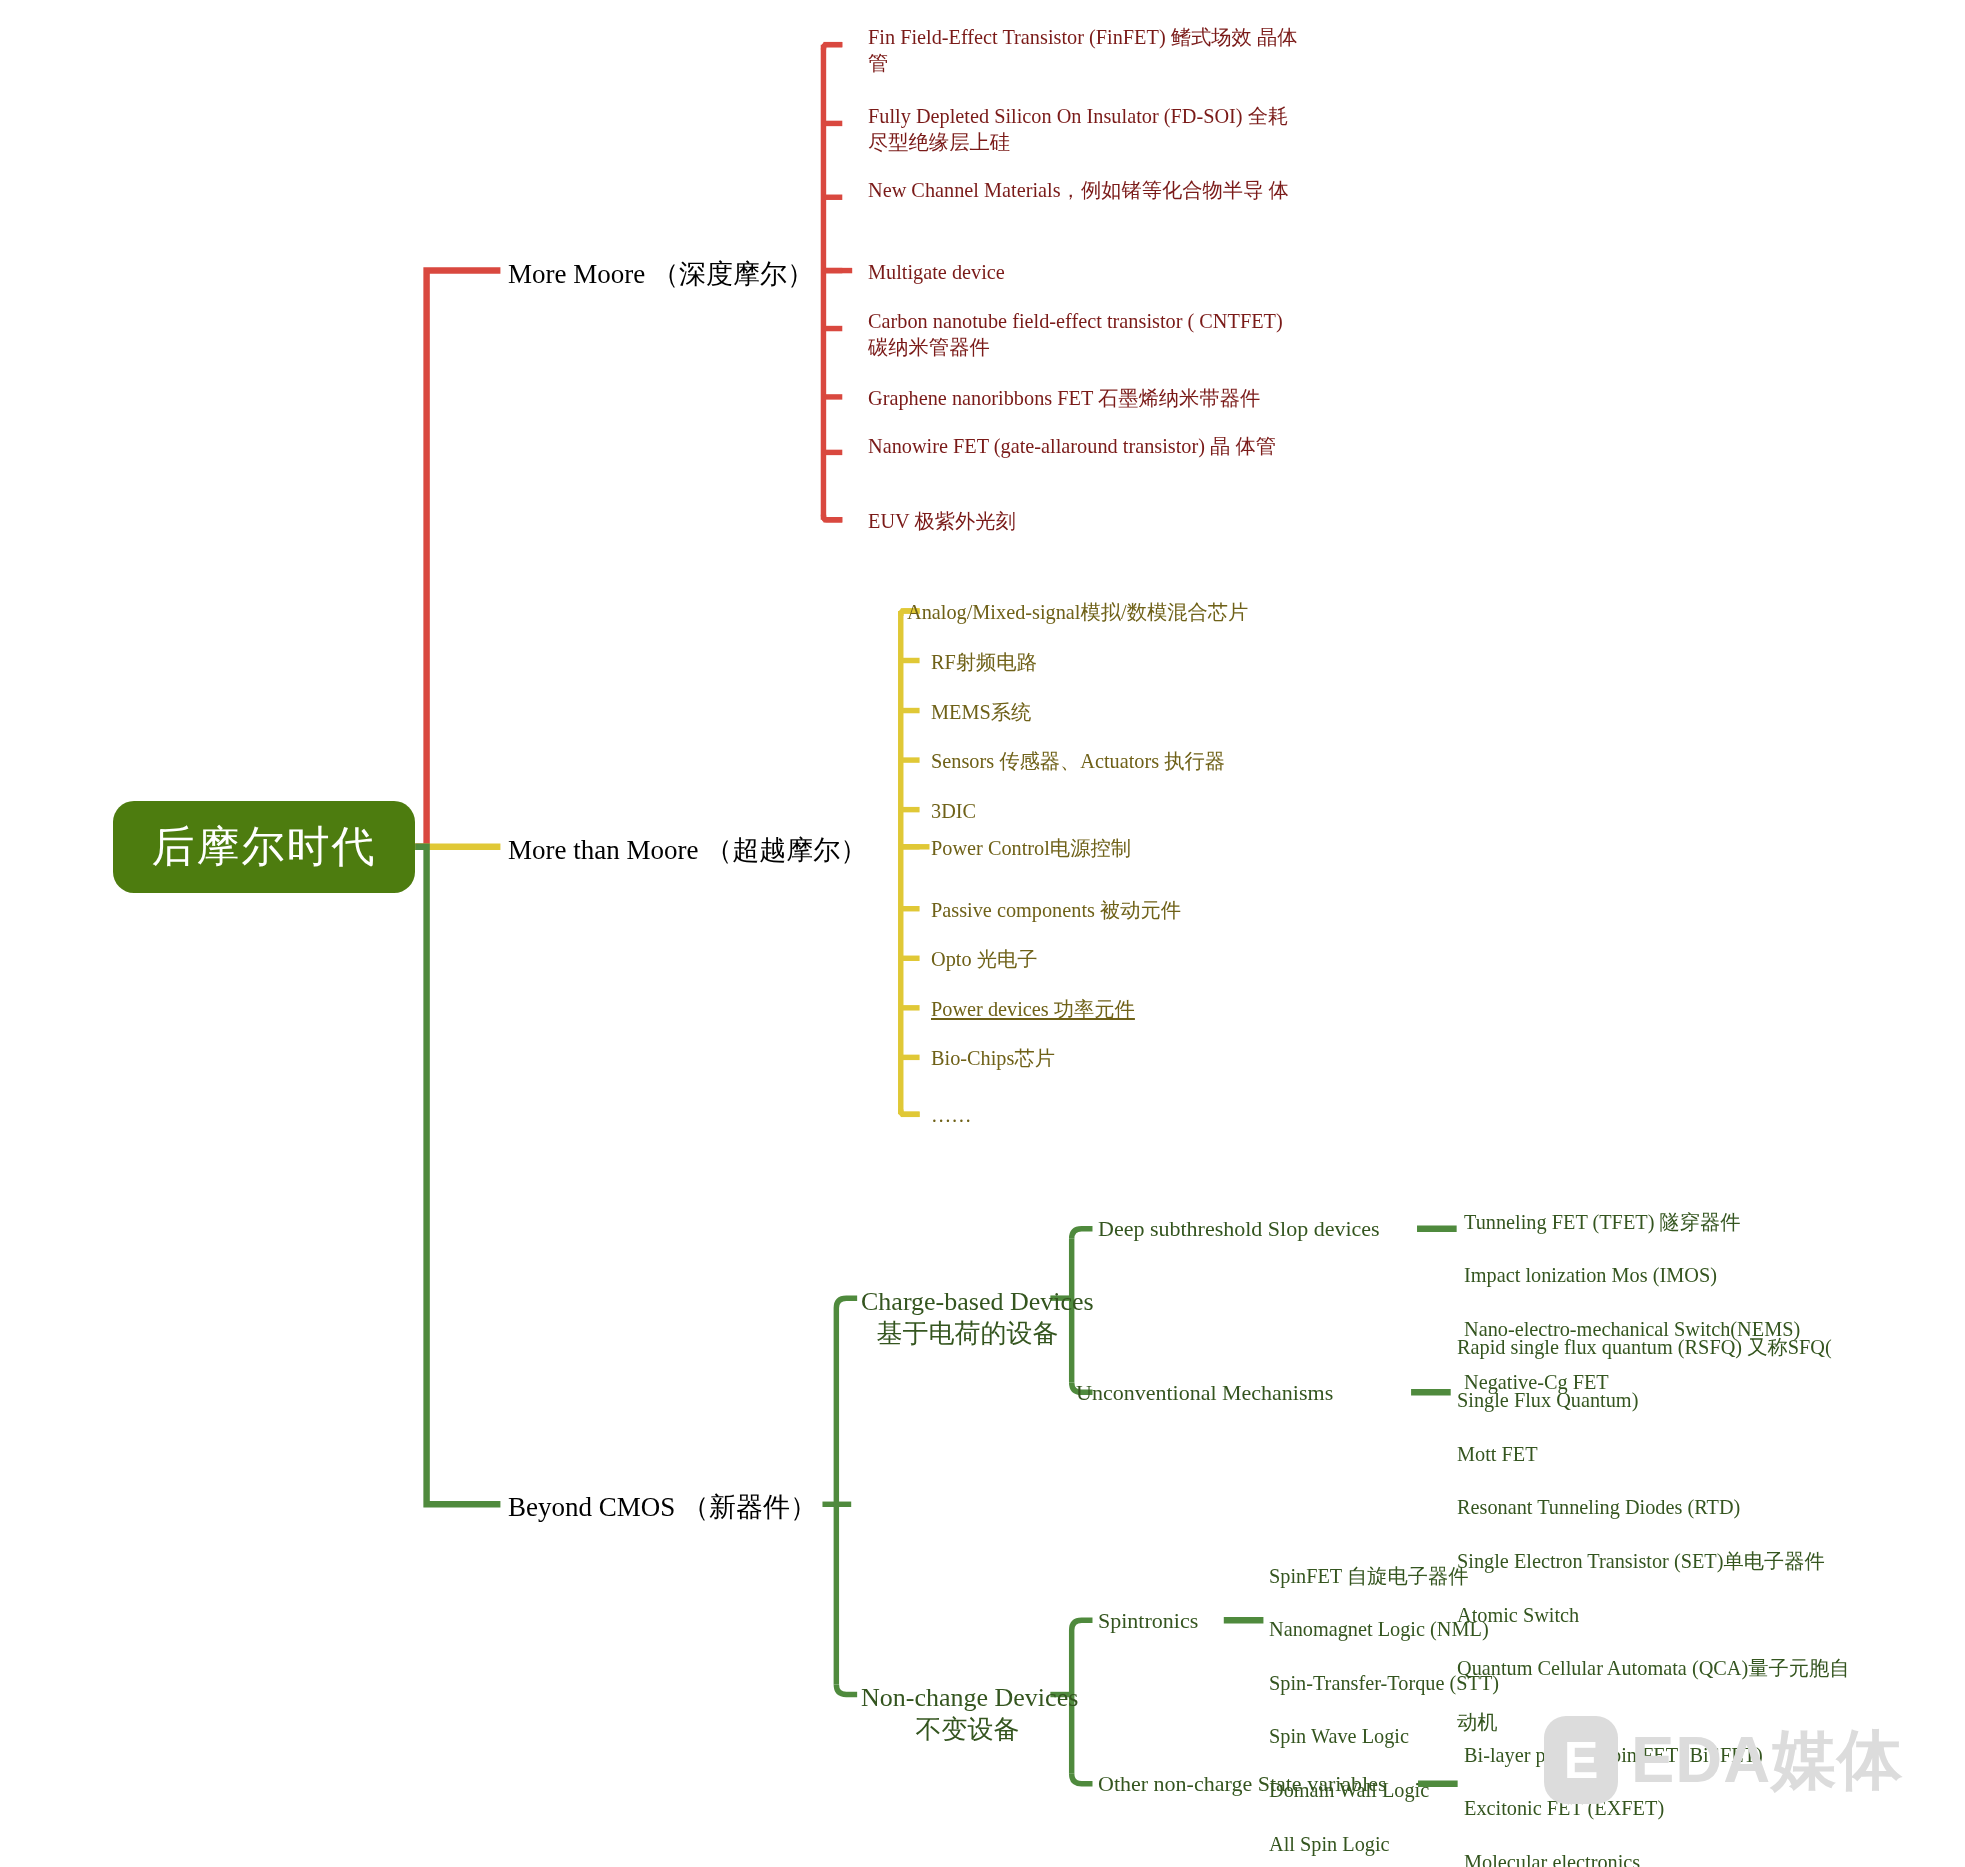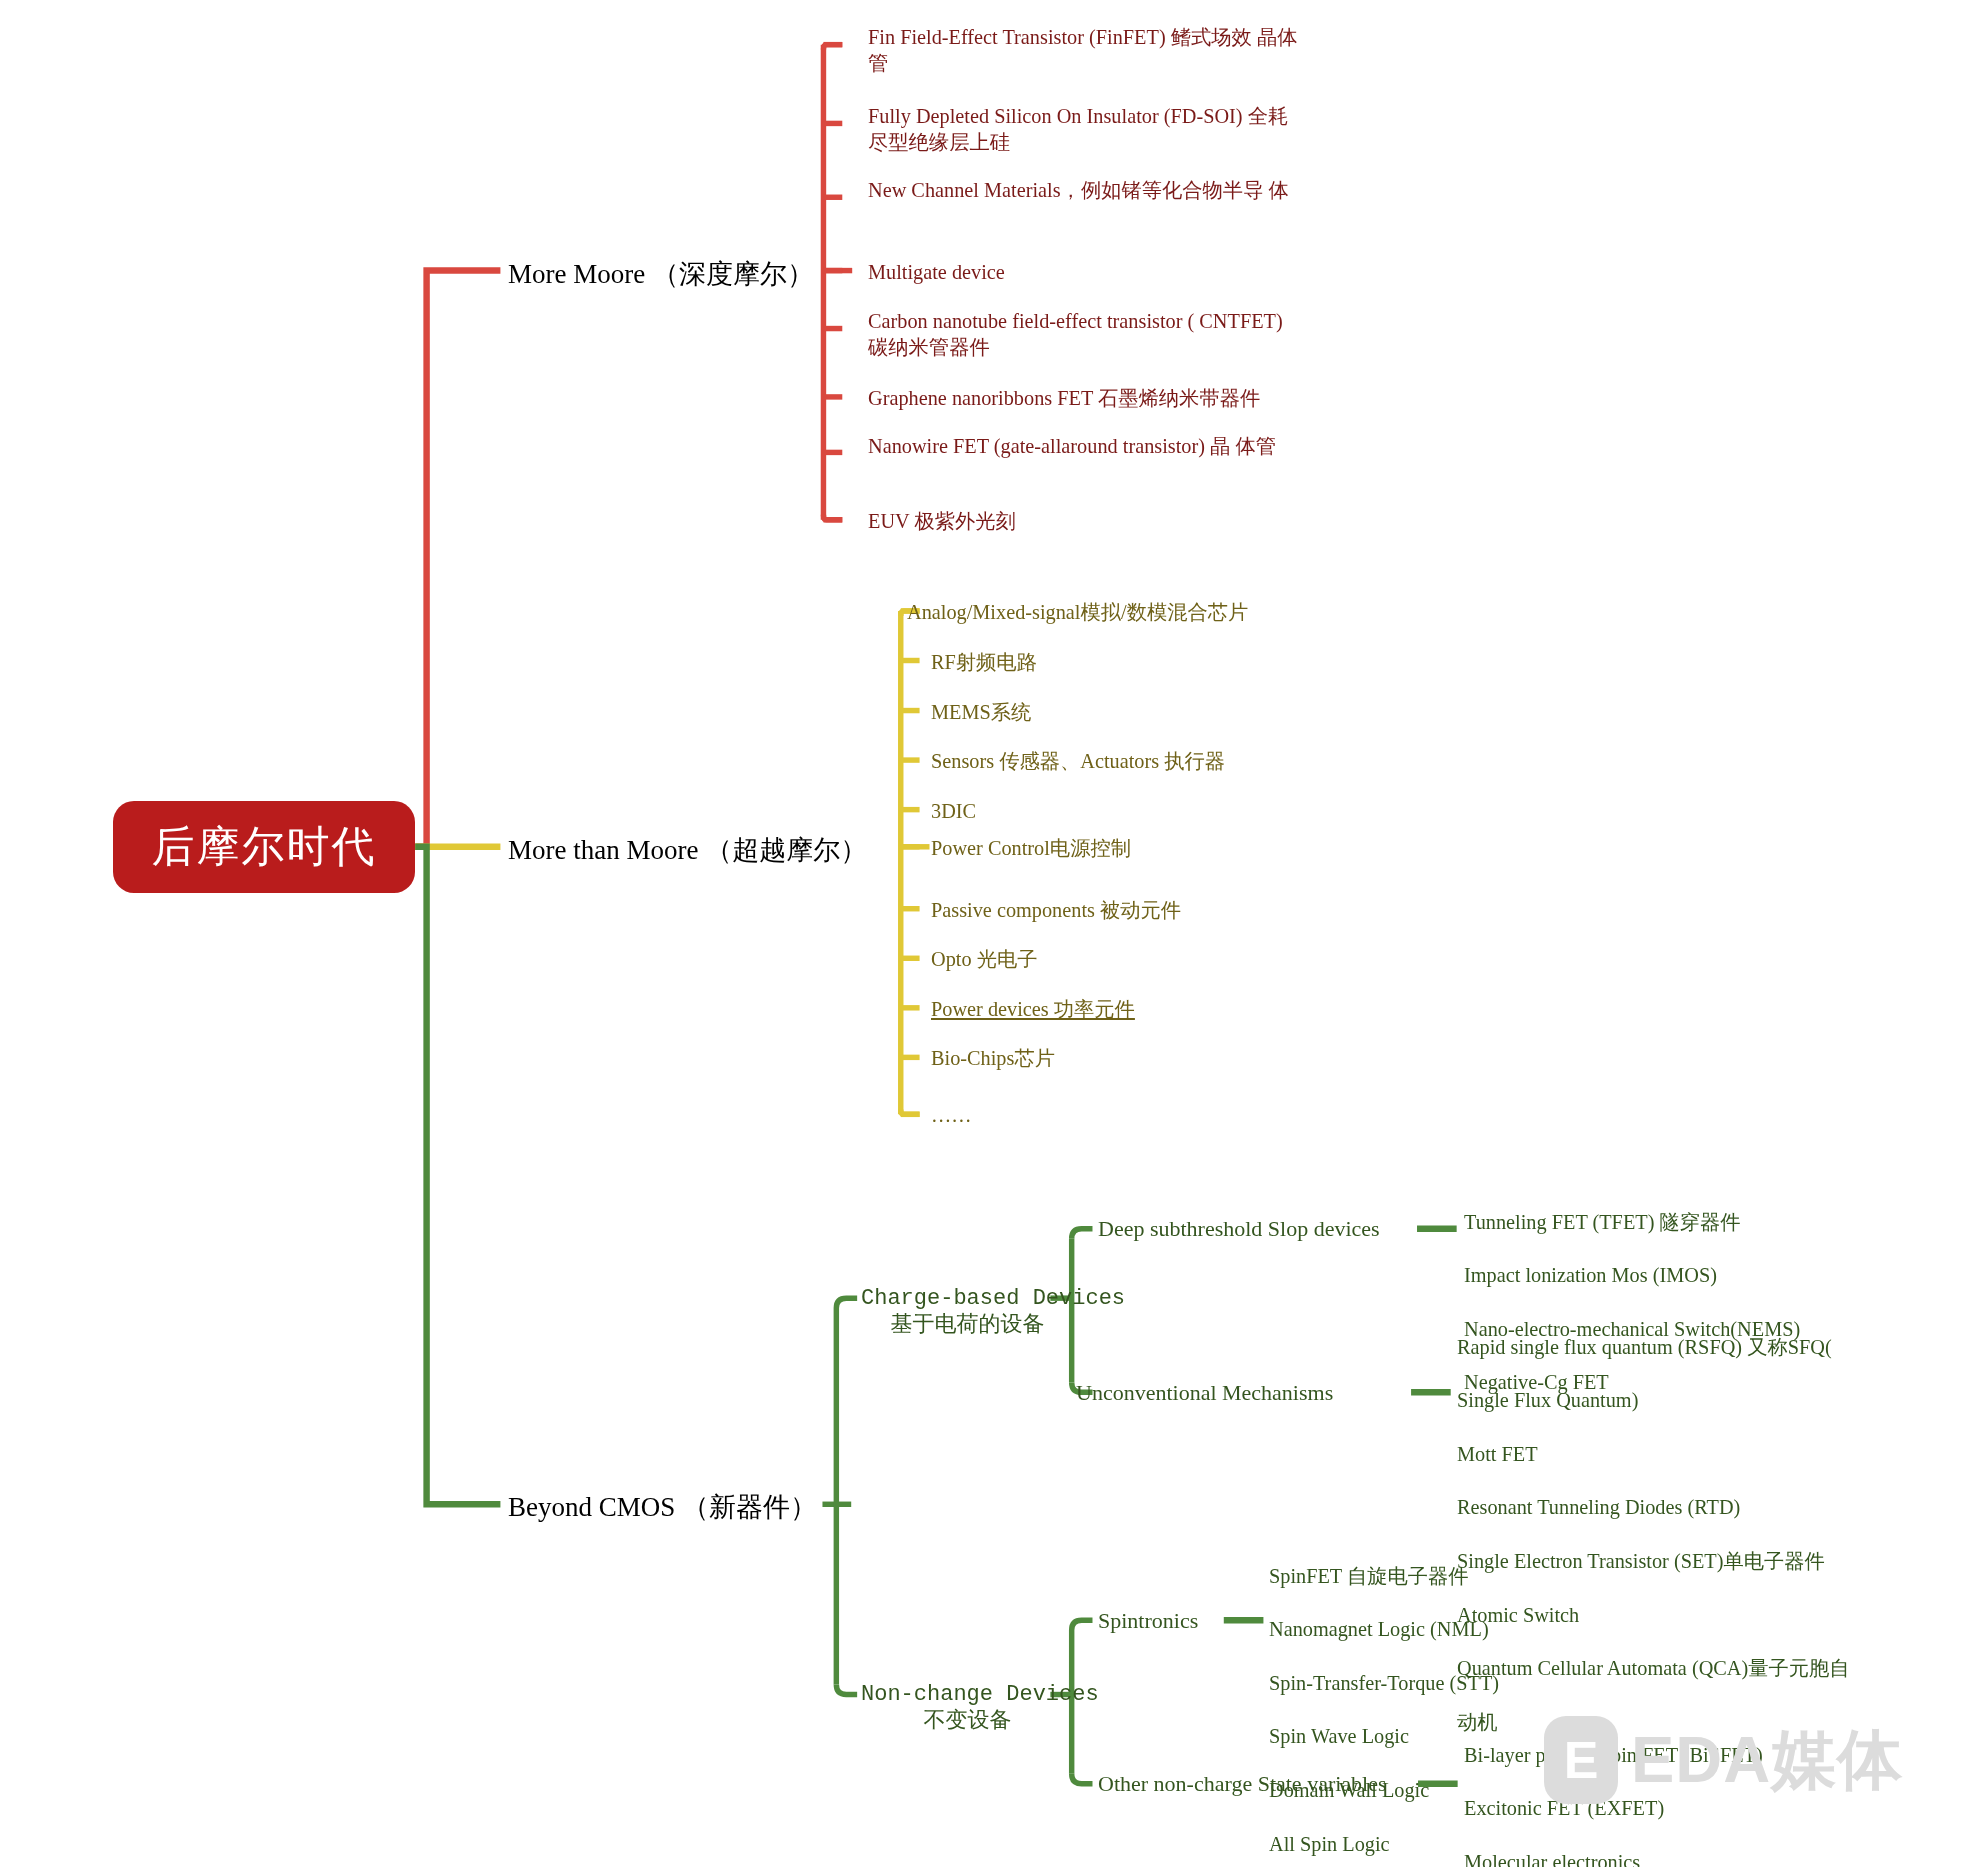--- a/index.html
+++ b/index.html
@@ -26,21 +26,21 @@
     pointer-events: none;
   }
 
   
   .root-node {
     position: absolute;
     left: 113px;
     top: 801px;
     width: 302px;
     height: 92px;
-    background: #b91c1c;
+    background: #4d7c0f;
     border-radius: 21px;
     display: flex;
     align-items: center;
     justify-content: center;
     box-sizing: border-box;
   }
   .root-node .root-label {
     color: #ffffff;
     font-size: 43px;
     font-weight: 500;
@@ -65,24 +65,24 @@
     line-height: 1.30;
     font-family: "Liberation Serif", "DejaVu Serif", serif;
   }
   .leaf.red   { color: #7a1a18; }
   .leaf.yellow{ color: #6f6118; }
 
   
   .g2 {
     position: absolute;
     color: #34551f;
-    font-size: 22px;
+    font-size: 26px;
     line-height: 1.22;
     white-space: nowrap;
-    font-family: Liberation Mono, monospace;
+    font-family: Liberation Serif, serif;
   }
   .g2.centered { text-align: center; }
   .g3 {
     position: absolute;
     color: #34551f;
     font-size: 22px;
     line-height: 1.22;
     white-space: nowrap;
     font-family: "Liberation Serif", "DejaVu Serif", serif;
   }

